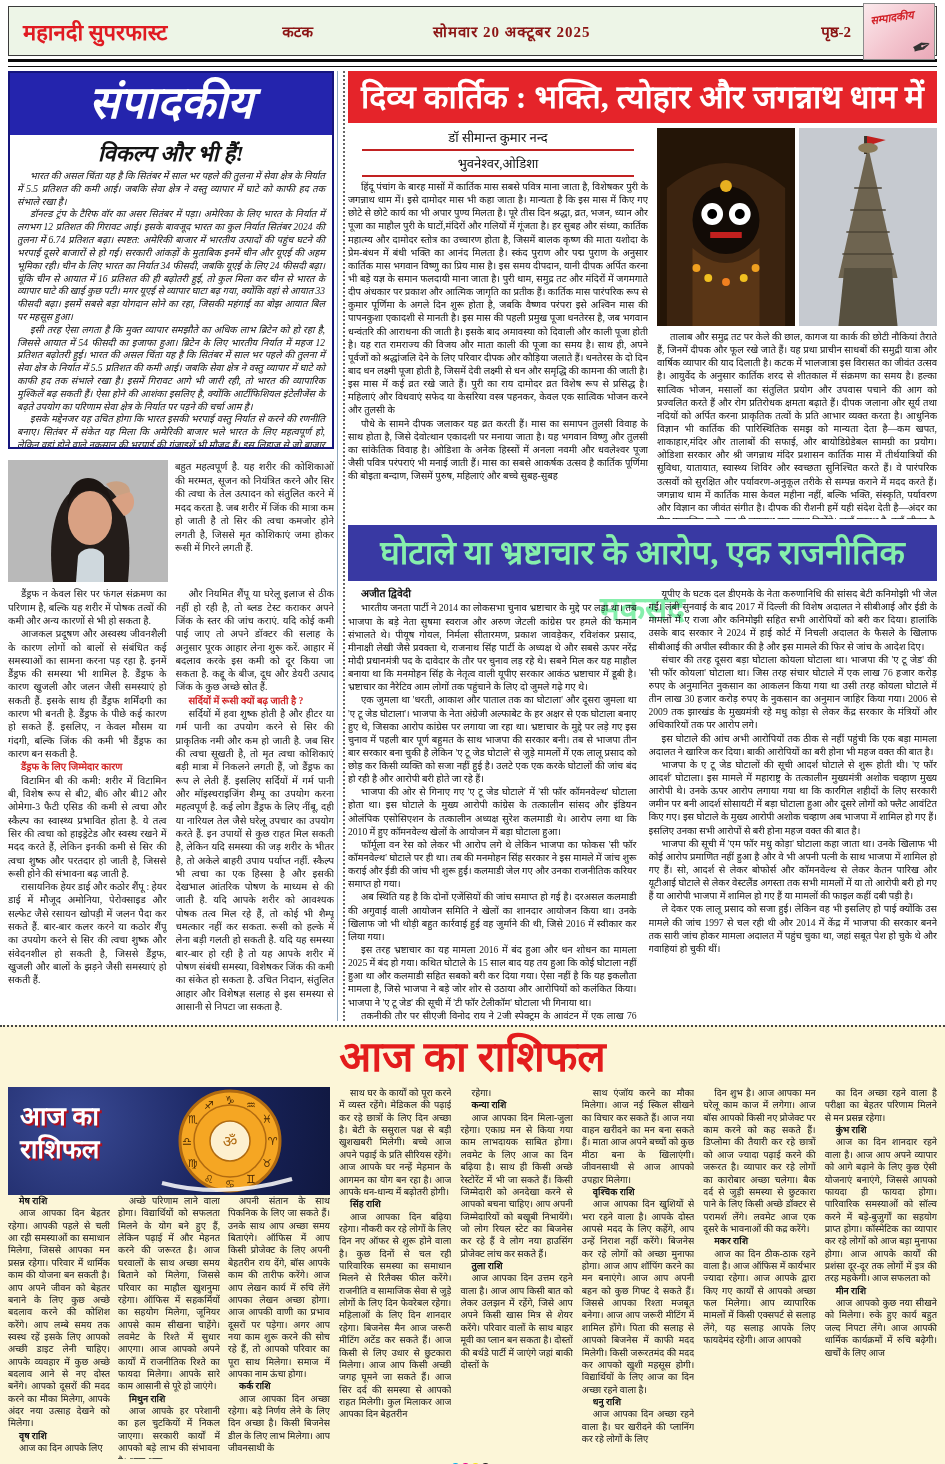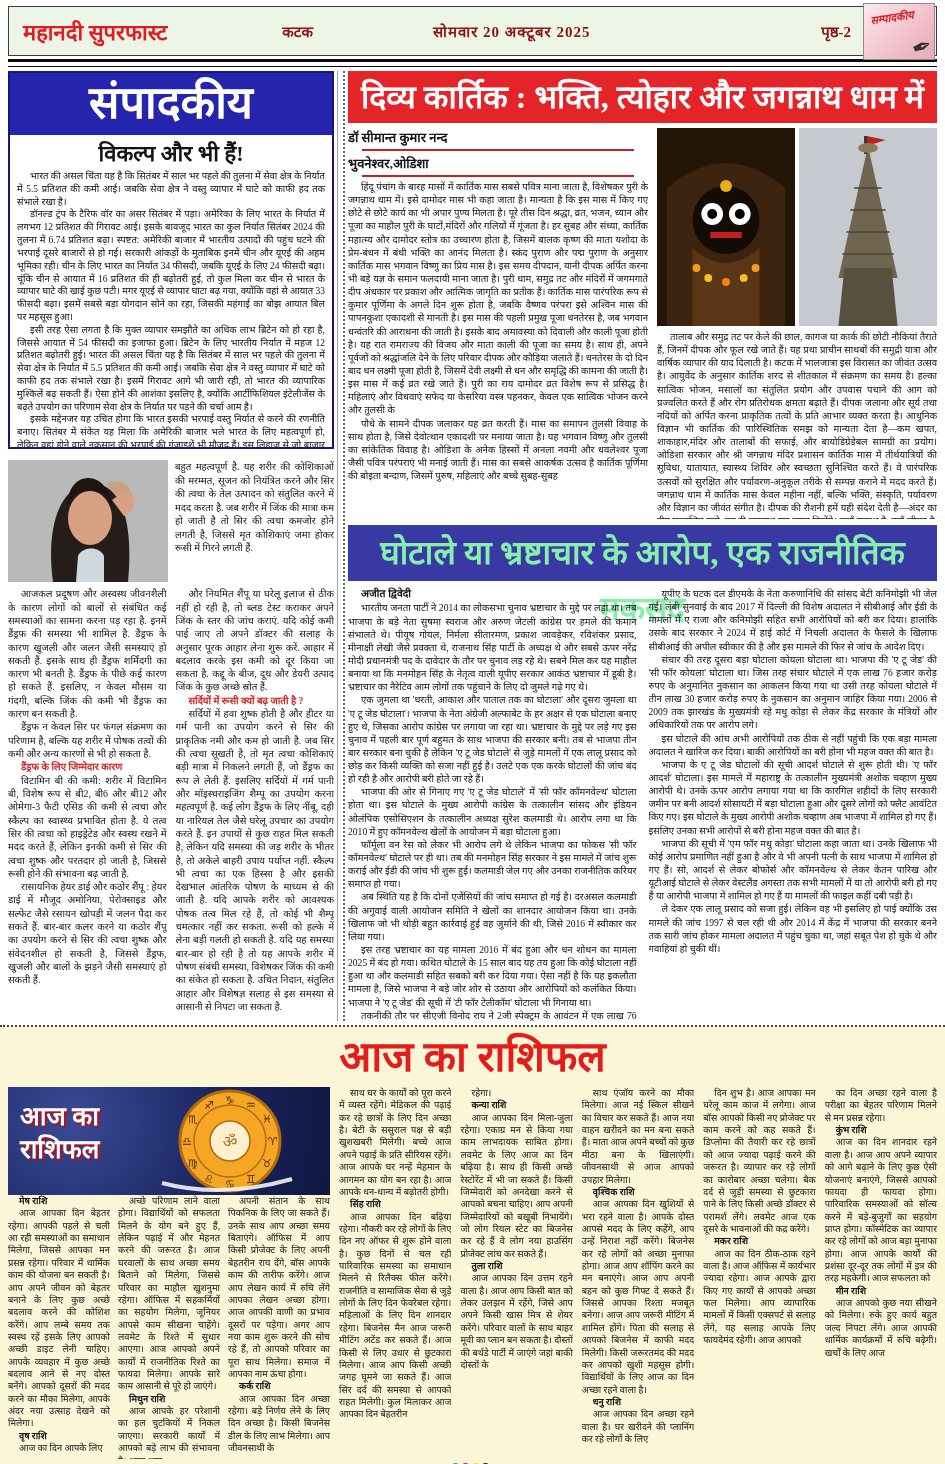--- a/index.html
+++ b/index.html
@@ -28,21 +28,21 @@
   .col-left{width:326px;flex:none;display:flex;flex-direction:column;}
   .v-divider{width:5px;flex:none;margin:0 3px;
              border-left:1px solid #8fa8bf;border-right:2px dotted #666;}
   .col-right{flex:1;min-width:0;display:flex;flex-direction:column;}
 
   p{margin:0;text-indent:13px;}
   .justify{text-align:justify;}
 
   
   .ed-box{border:2px solid #16167d;height:393px;box-sizing:border-box;display:flex;
-          flex-direction:column;overflow:hidden;}
+          flex-direction:column;overflow:hidden;font-style:italic;}
   .ed-banner{background:#2424ad;color:#ffffff;text-align:center;font-weight:bold;
              font-size:45px;line-height:60px;height:62px;flex:none;}
   .ed-head{text-align:center;font-size:22px;font-weight:bold;padding:2px 0 1px;flex:none;}
   .ed-body{padding:2px 7px 4px;font-size:9.5px;line-height:1.35;flex:1;overflow:hidden;}
 
   
   .dand{margin-top:6px;height:588px;overflow:hidden;display:flex;flex-direction:column;}
   .dand-head{background:#d6e9f5;border-top:2px solid #222;height:102px;flex:none;
              display:flex;align-items:center;justify-content:center;text-align:center;
              font-size:29px;font-weight:bold;line-height:1.22;padding:0 6px;box-sizing:border-box;}
@@ -53,21 +53,21 @@
   .dand-cols{display:flex;gap:9px;margin-top:5px;flex:1;overflow:hidden;}
   .dand-col{flex:1;font-size:9.8px;line-height:1.36;overflow:hidden;}
   .subhead{color:#cf2424;font-weight:bold;}
 
   
   .kartik{height:448px;overflow:hidden;display:flex;flex-direction:column;}
   .k-banner{background:#e5242a;color:#fff;font-weight:bold;font-size:32px;text-align:center;
             height:52px;line-height:52px;flex:none;}
   .k-content{display:flex;gap:9px;margin-top:5px;flex:1;overflow:hidden;}
   .k-left{width:300px;flex:none;overflow:hidden;}
-  .k-byline{text-align:left;font-weight:bold;font-size:13px;text-indent:0;}
+  .k-byline{text-align:center;font-weight:normal;font-size:13px;text-indent:0;}
   .k-rule{border-bottom:2px solid #c22222;margin:3px 14px;}
   .k-body{font-size:9.6px;line-height:1.37;}
   .k-right{flex:1;overflow:hidden;}
   .k-photos{display:flex;gap:4px;height:198px;margin-bottom:4px;}
   .k-photo{flex:1;position:relative;overflow:hidden;}
   .k-photo1{background:linear-gradient(#17100a,#3a2414);}
   .k-photo2{background:linear-gradient(#b9bdc4,#dadde1);}
 
   
   .scam{margin-top:6px;height:496px;overflow:hidden;display:flex;flex-direction:column;}
@@ -139,22 +139,22 @@
               <path d="M98 24 C108 18 122 22 122 32 L108 36 Z" fill="#caa183"></path>
               <path d="M70 96 C74 86 92 86 96 96 L96 122 L68 122 Z" fill="#cfd8dd"></path>
             </svg>
           </div>
           <div class="dand-intro justify">
             <p style="text-indent:0">बहुत महत्वपूर्ण है. यह शरीर की कोशिकाओं की मरम्मत, सूजन को नियंत्रित करने और सिर की त्वचा के तेल उत्पादन को संतुलित करने में मदद करता है. जब शरीर में जिंक की मात्रा कम हो जाती है तो सिर की त्वचा कमजोर होने लगती है, जिससे मृत कोशिकाएं जमा होकर रूसी में गिरने लगती हैं.</p>
           </div>
         </div>
         <div class="dand-cols">
           <div class="dand-col justify">
+            <p>डैंड्रफ न केवल सिर पर फंगल संक्रमण का परिणाम है, बल्कि यह शरीर में पोषक तत्वों की कमी और अन्य कारणों से भी हो सकता है.</p>
             <p>आजकल प्रदूषण और अस्वस्थ जीवनशैली के कारण लोगों को बालों से संबंधित कई समस्याओं का सामना करना पड़ रहा है. इनमें डैंड्रफ की समस्या भी शामिल है. डैंड्रफ के कारण खुजली और जलन जैसी समस्याएं हो सकती हैं. इसके साथ ही डैंड्रफ शर्मिंदगी का कारण भी बनती है. डैंड्रफ के पीछे कई कारण हो सकते हैं. इसलिए, न केवल मौसम या गंदगी, बल्कि जिंक की कमी भी डैंड्रफ का कारण बन सकती है.</p>
-            <p>डैंड्रफ न केवल सिर पर फंगल संक्रमण का परिणाम है, बल्कि यह शरीर में पोषक तत्वों की कमी और अन्य कारणों से भी हो सकता है.</p>
             <p class="subhead">डैंड्रफ के लिए जिम्मेदार कारण</p>
             <p>विटामिन बी की कमी: शरीर में विटामिन बी, विशेष रूप से बी2, बी6 और बी12 और ओमेगा-3 फैटी एसिड की कमी से त्वचा और स्कैल्प का स्वास्थ्य प्रभावित होता है. ये तत्व सिर की त्वचा को हाइड्रेटेड और स्वस्थ रखने में मदद करते हैं, लेकिन इनकी कमी से सिर की त्वचा शुष्क और परतदार हो जाती है, जिससे रूसी होने की संभावना बढ़ जाती है.</p>
             <p>रासायनिक हेयर डाई और कठोर शैंपू : हेयर डाई में मौजूद अमोनिया, पेरोक्साइड और सल्फेट जैसे रसायन खोपड़ी में जलन पैदा कर सकते हैं. बार-बार कलर करने या कठोर शैंपू का उपयोग करने से सिर की त्वचा शुष्क और संवेदनशील हो सकती है, जिससे डैंड्रफ, खुजली और बालों के झड़ने जैसी समस्याएं हो सकती हैं.</p>
 
           </div>
           <div class="dand-col justify">
             <p>और नियमित शैंपू या घरेलू इलाज से ठीक नहीं हो रही है, तो ब्लड टेस्ट कराकर अपने जिंक के स्तर की जांच कराएं. यदि कोई कमी पाई जाए तो अपने डॉक्टर की सलाह के अनुसार पूरक आहार लेना शुरू करें. आहार में बदलाव करके इस कमी को दूर किया जा सकता है. कद्दू के बीज, दूध और डेयरी उत्पाद जिंक के कुछ अच्छे स्रोत हैं.</p>
             <p class="subhead">सर्दियों में रूसी क्यों बढ़ जाती है ?</p>
             <p>सर्दियों में हवा शुष्क होती है और हीटर या गर्म पानी का उपयोग करने से सिर की प्राकृतिक नमी और कम हो जाती है. जब सिर की त्वचा सूखती है, तो मृत त्वचा कोशिकाएं बड़ी मात्रा में निकलने लगती हैं, जो डैंड्रफ का रूप ले लेती हैं. इसलिए सर्दियों में गर्म पानी और मॉइस्चराइजिंग शैम्पू का उपयोग करना महत्वपूर्ण है. कई लोग डैंड्रफ के लिए नींबू, दही या नारियल तेल जैसे घरेलू उपचार का उपयोग करते हैं. इन उपायों से कुछ राहत मिल सकती है, लेकिन यदि समस्या की जड़ शरीर के भीतर है, तो अकेले बाहरी उपाय पर्याप्त नहीं. स्कैल्प भी त्वचा का एक हिस्सा है और इसकी देखभाल आंतरिक पोषण के माध्यम से की जाती है. यदि आपके शरीर को आवश्यक पोषक तत्व मिल रहे हैं, तो कोई भी शैम्पू चमत्कार नहीं कर सकता. रूसी को हल्के में लेना बड़ी गलती हो सकती है. यदि यह समस्या बार-बार हो रही है तो यह आपके शरीर में पोषण संबंधी समस्या, विशेषकर जिंक की कमी का संकेत हो सकता है. उचित निदान, संतुलित आहार और विशेषज्ञ सलाह से इस समस्या से आसानी से निपटा जा सकता है.</p>
           </div>

